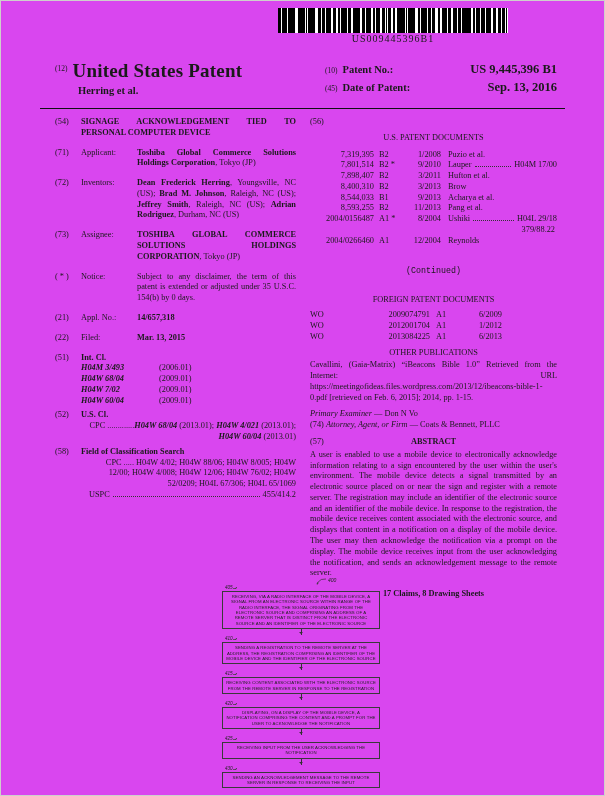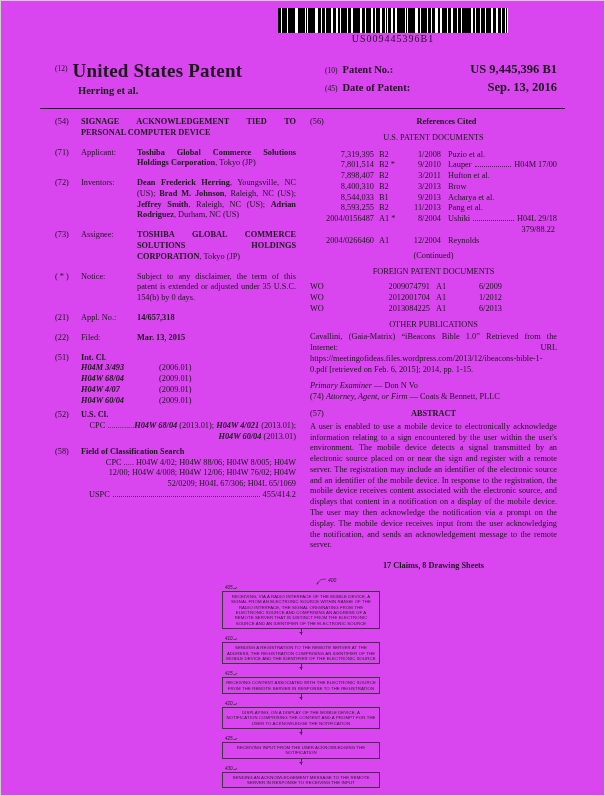--- a/index.html
+++ b/index.html
@@ -55,21 +55,21 @@
   
   .center{text-align:center;}
   .refs-title{font-weight:bold;}
   .us-head{margin:4px 0 6px 0;}
   .usrow{display:flex;}
   .usrow .pn{width:64px;flex:none;text-align:right;}
   .usrow .kd{width:26px;flex:none;padding-left:5px;}
   .usrow .dt{width:36px;flex:none;text-align:right;}
   .usrow .nm{flex:1;padding-left:7px;display:flex;align-items:baseline;}
   .cls2{text-align:right;padding-right:2px;}
-  .continued{margin:4px 0;}
+  .continued{margin:19px 0;font-family:Liberation Mono, monospace;}
   .fhead{margin:6px 0 4px 0;}
   .frow{display:flex;}
   .frow .fc{width:34px;flex:none;}
   .frow .fno{width:86px;flex:none;text-align:right;}
   .frow .fk{width:20px;flex:none;padding-left:6px;}
   .frow .fd{width:46px;flex:none;text-align:right;}
   .ohead{margin:5px 0 2px 0;}
   .examiner{margin-top:6px;}
   .it{font-style:italic;}
   .abs-head{display:flex;margin:6px 0 2px 0;}
@@ -175,21 +175,21 @@
           <span class="b">Int. Cl.</span>
           <span class="intcl">
             
           <span class="intcl-row">
                 <span class="icode bi">H04M 3/493</span>
                 <span>(2006.01)</span>
               </span><span class="intcl-row">
                 <span class="icode bi">H04W 68/04</span>
                 <span>(2009.01)</span>
               </span><span class="intcl-row">
-                <span class="icode bi">H04W 4/07</span>
+                <span class="icode bi">H04W 7/02</span>
                 <span>(2009.01)</span>
               </span><span class="intcl-row">
                 <span class="icode bi">H04W 60/04</span>
                 <span>(2009.01)</span>
               </span></span>
         </span>
       </div>
 
       <div class="sec" style="margin-bottom:4px;">
         <span class="sec-num">(52)</span>
@@ -210,21 +210,20 @@
               <span>455/414.2</span>
             </span>
         </span>
       </div>
     </div>
 
     <div class="col-r">
 
       <div class="sec" style="margin-bottom:5px;">
         <span class="sec-num">(56)</span>
-        <span class="sec-body center refs-title">References Cited</span>
       </div>
 
       <div class="center us-head">U.S. PATENT DOCUMENTS</div>
 
       <div>
 
           <div>
             <div class="usrow">
               <span class="pn">7,319,395</span>
               <span class="kd">B2</span>

